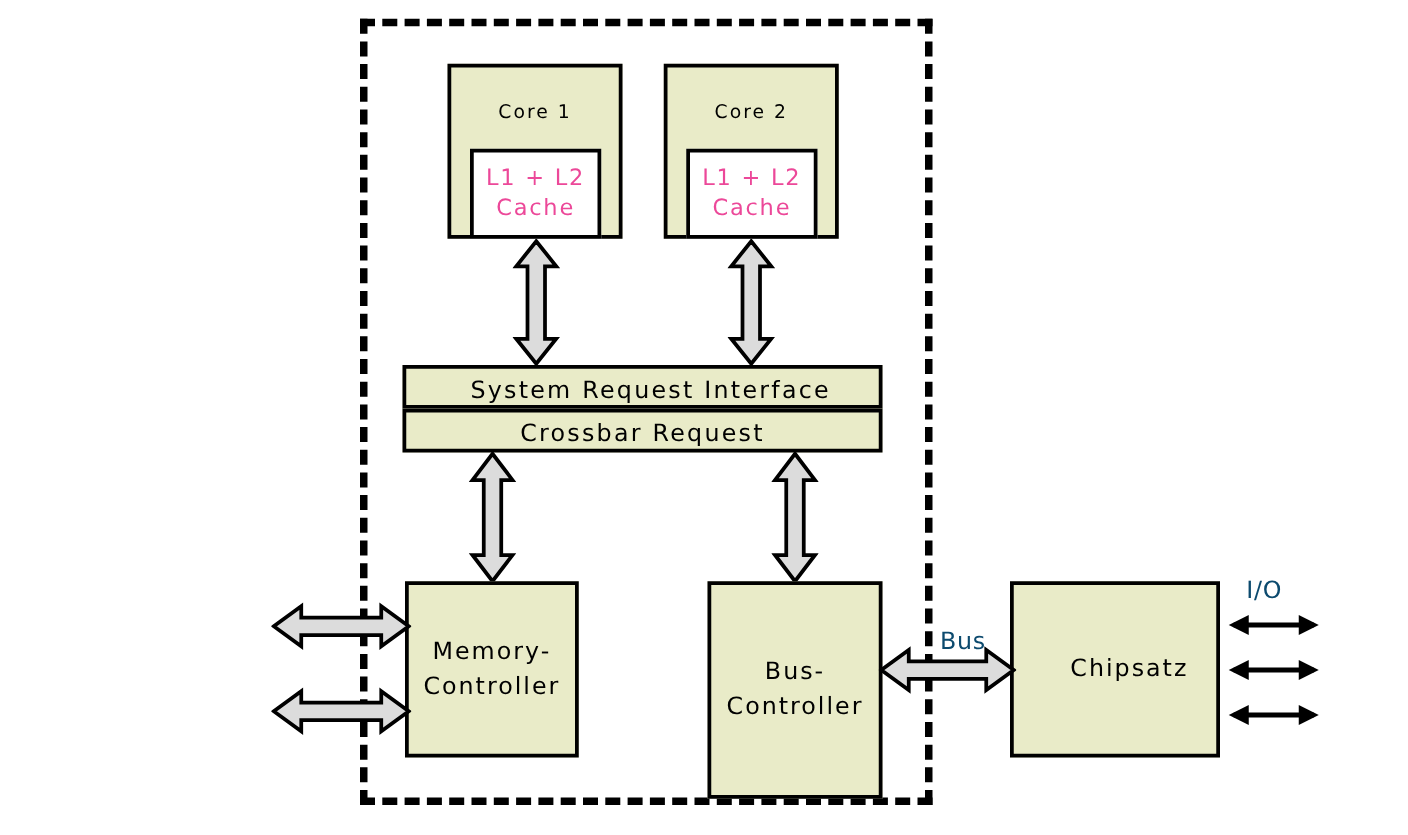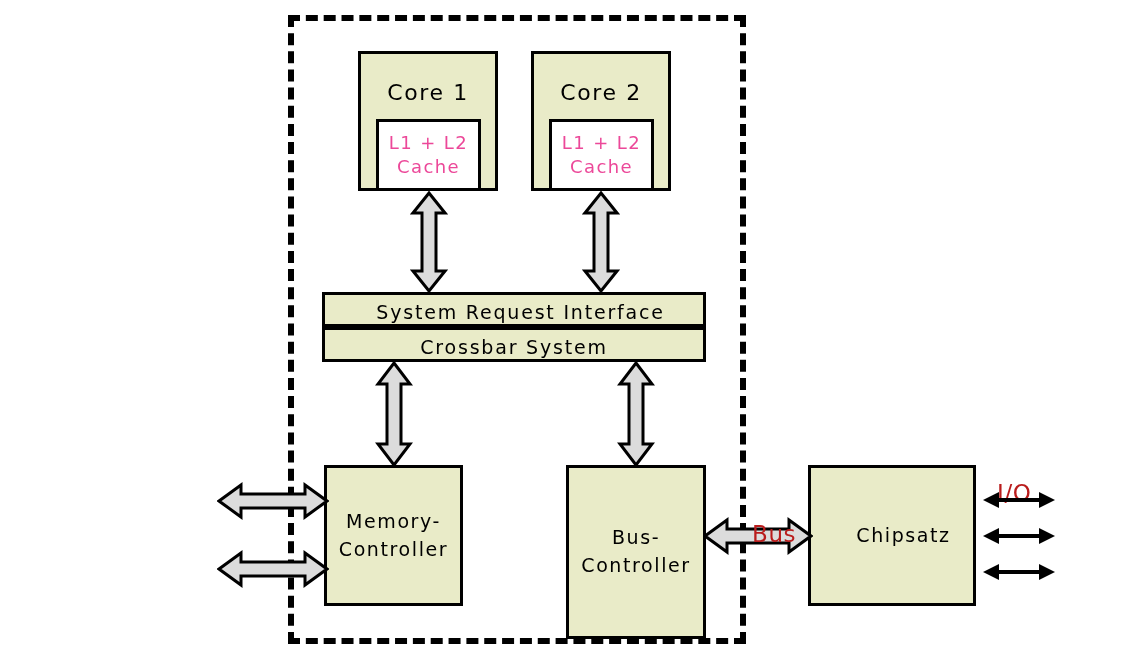--- a/index.html
+++ b/index.html
@@ -57,46 +57,45 @@
     letter-spacing: 1.4px;
     color: #ec4899;
     line-height: 1.35;
     white-space: pre-line;
   }
   .core-title {
     position: absolute;
     left: 0;
     right: 0;
     text-align: center;
-    font-size: 22px;
+    font-size: 15px;
     letter-spacing: 1.6px;
     color: #000000;
   }
   .bar-label {
     position: absolute;
     left: 0;
     right: 0;
     text-align: center;
     font-size: 19px;
     letter-spacing: 1.8px;
     color: #000000;
   }
   
   .arrow {
     position: absolute;
   }
   .arrow svg { display: block; }
   
   .free-label {
     position: absolute;
-    font-size: 23px;
+    font-size: 19px;
     letter-spacing: 0.6px;
-    color: #b91c1c;
+    color: #0c4a6e;
     white-space: nowrap;
-    margin-top: 19px;
   }
 </style>
 </head>
 <body>
 
 <div id="canvas">
 
   <div class="die-boundary" style="left:288px; top:15px; width:458px; height:629px;"></div>
 
   <div class="block" style="left:358px; top:51px; width:140px; height:140px; align-items:flex-start;">
@@ -123,21 +122,21 @@
   <div class="arrow" style="left:582px; top:191px;">
     <svg width="38" height="102" viewBox="0 0 38 102">
       <polygon points="19,2 35,22 26,22 26,80 35,80 19,100 3,80 12,80 12,22 3,22" fill="#dcdcdc" stroke="#000000" stroke-width="3" stroke-linejoin="miter"></polygon>
     </svg>
   </div>
 
   <div class="block" style="left:322px; top:292px; width:384px; height:35px;">
     <div class="bar-label" style="top:6px;margin-left:13px;">System Request Interface</div>
   </div>
   <div class="block" style="left:322px; top:327px; width:384px; height:35px;">
-    <div class="bar-label" style="top:6px;">Crossbar System</div>
+    <div class="bar-label" style="top:6px;">Crossbar Request</div>
   </div>
 
   <div class="arrow" style="left:375px; top:361px;">
     <svg width="38" height="106" viewBox="0 0 38 106">
       <polygon points="19,2 35,23 26,23 26,83 35,83 19,104 3,83 12,83 12,23 3,23" fill="#dcdcdc" stroke="#000000" stroke-width="3" stroke-linejoin="miter"></polygon>
     </svg>
   </div>
   <div class="arrow" style="left:617px; top:361px;">
     <svg width="38" height="106" viewBox="0 0 38 106">
       <polygon points="19,2 35,23 26,23 26,83 35,83 19,104 3,83 12,83 12,23 3,23" fill="#dcdcdc" stroke="#000000" stroke-width="3" stroke-linejoin="miter"></polygon>

